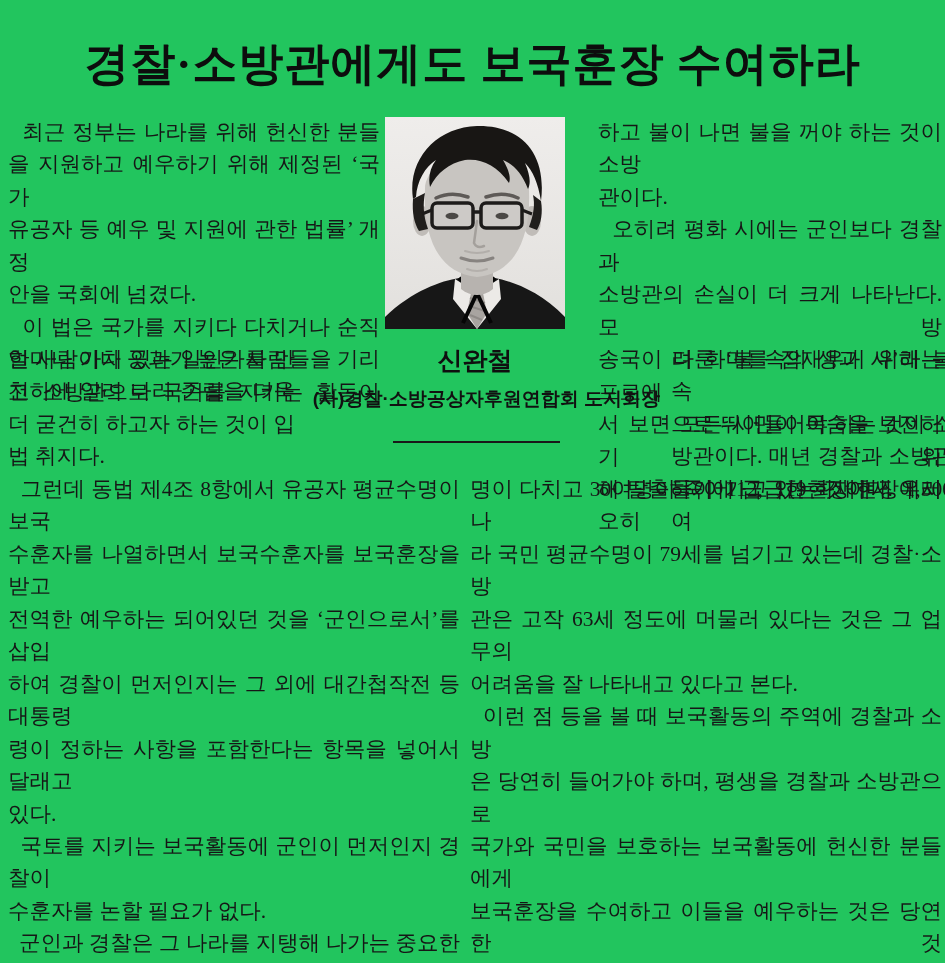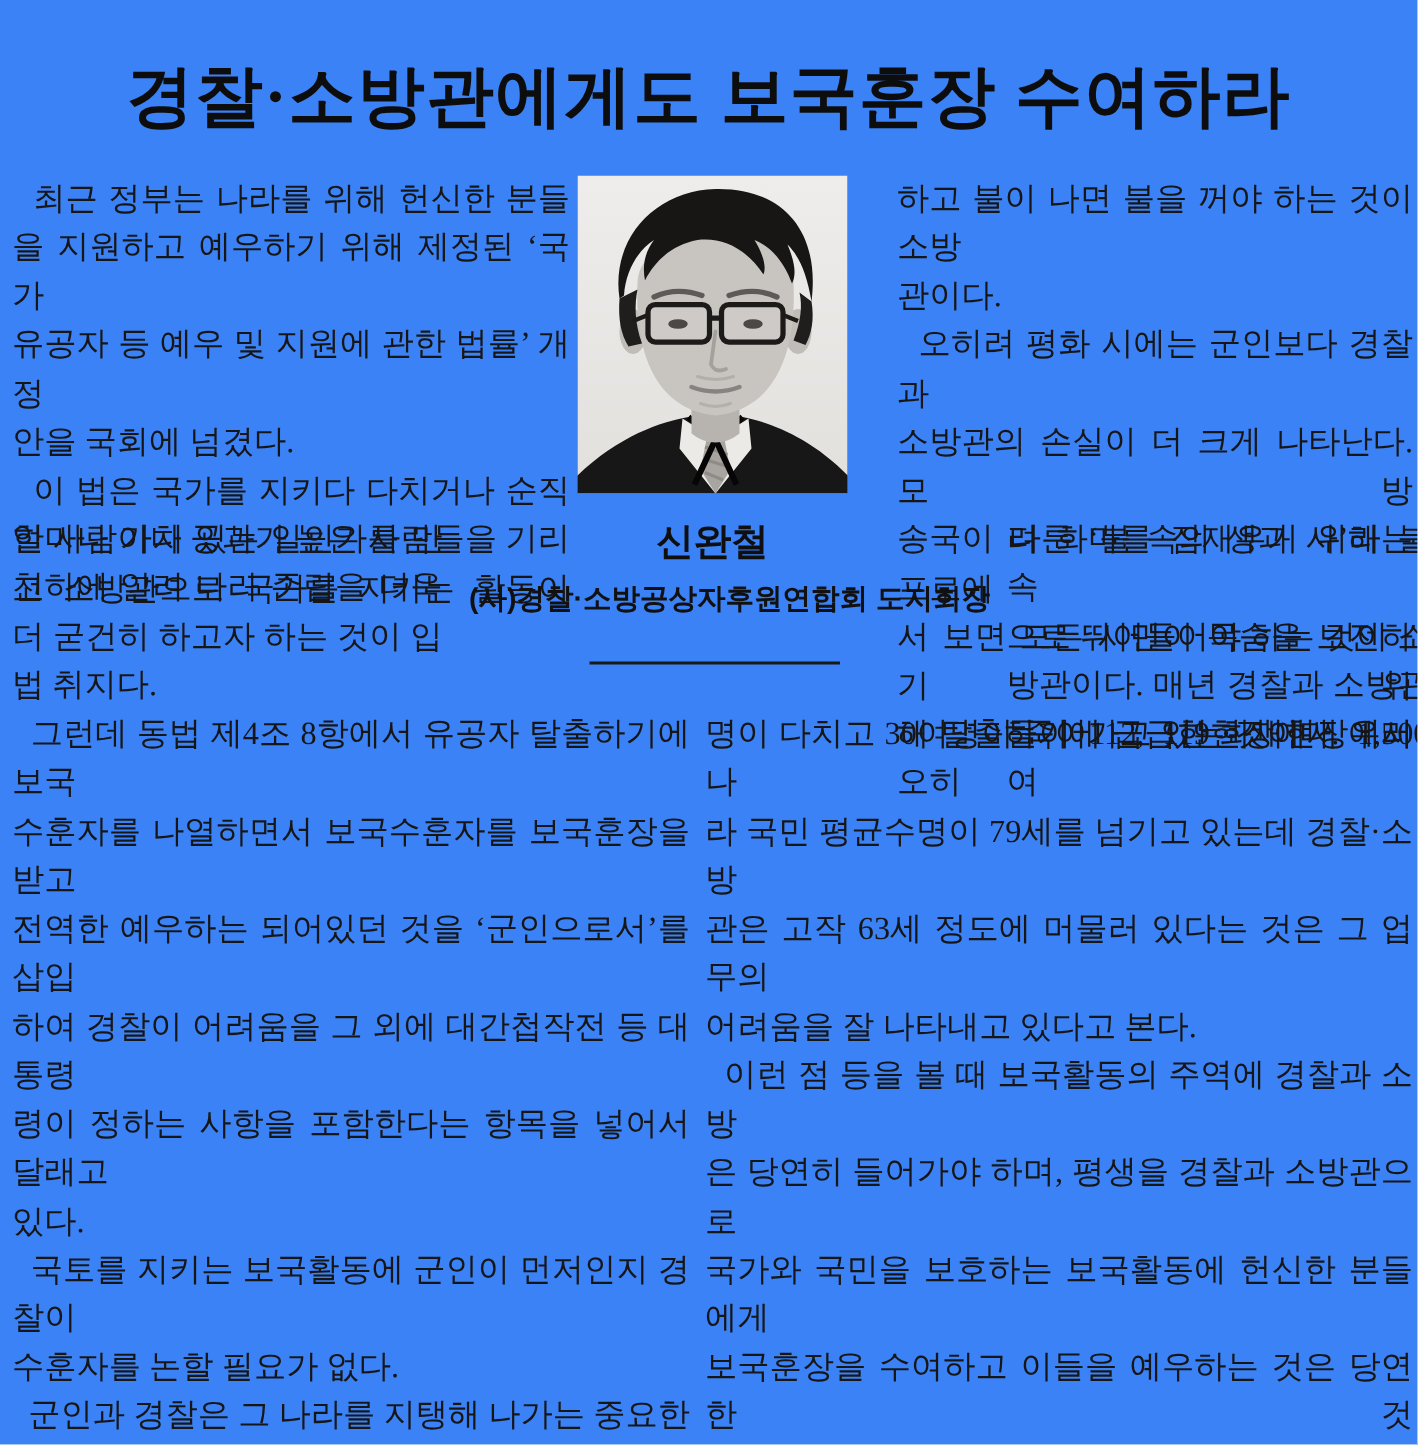--- a/index.html
+++ b/index.html
@@ -1,18 +1,18 @@
 <!DOCTYPE html>
 <html><head>
 <meta charset="utf-8">
 <style>
   html,body { margin:0; padding:0; background:#ffffff; }
   .page {
     position:relative; width:945px; height:963px;
-    background:#3b82f6; color:#141414; overflow:hidden;
+    background:#22c55e; color:#141414; overflow:hidden;
     font-family:"Liberation Serif", serif;
     text-decoration:underline;
   }
   .headline {
     position:absolute; top:4px; left:0; width:945px;
     text-align:center; font-size:45px; font-weight:bold;
     letter-spacing:1px; color:#0d0d0d;
     font-family:"Liberation Serif", serif;
   }
   .textblock {
@@ -64,24 +64,24 @@
     </div>
 
   <div id="block-left-mid" class="textblock">
       <div class="tl">얼마나 가치 있는 일인가를 만</div>
       <div class="tl">천하에 알려 나라 존립을 더욱</div>
       <div class="tl">더 굳건히 하고자 하는 것이 입</div>
       <div class="tl end">법 취지다.</div>
     </div>
 
   <div id="block-left-bottom" class="textblock">
-      <div class="tl">  그런데 동법 제4조 8항에서 유공자 탈출하기에 보국</div>
+      <div class="tl">  그런데 동법 제4조 8항에서 유공자 평균수명이 보국</div>
       <div class="tl">수훈자를 나열하면서 보국수훈자를 보국훈장을 받고</div>
       <div class="tl">전역한 예우하는 되어있던 것을 ‘군인으로서’를 삽입</div>
-      <div class="tl">하여 경찰이 어려움을 그 외에 대간첩작전 등 대통령</div>
+      <div class="tl">하여 경찰이 먼저인지는 그 외에 대간첩작전 등 대통령</div>
       <div class="tl">령이 정하는 사항을 포함한다는 항목을 넣어서 달래고</div>
       <div class="tl end">있다.</div>
       <div class="tl">  국토를 지키는 보국활동에 군인이 먼저인지 경찰이</div>
       <div class="tl end">수훈자를 논할 필요가 없다.</div>
       <div class="tl">  군인과 경찰은 그 나라를 지탱해 나가는 중요한 두</div>
     </div>
 
   <div id="block-right-top" class="textblock">
       <div class="tl">하고 불이 나면 불을 꺼야 하는 것이 소방</div>
       <div class="tl end">관이다.</div>

